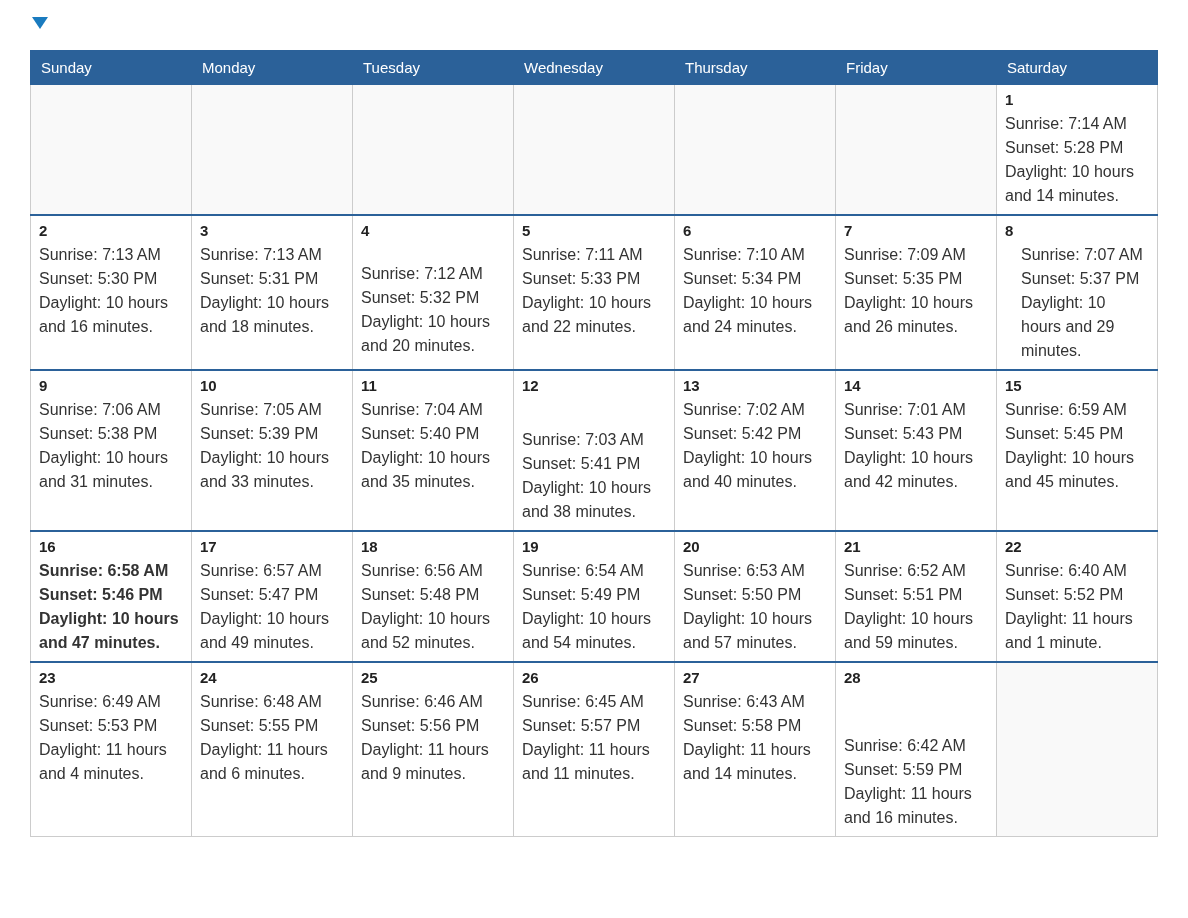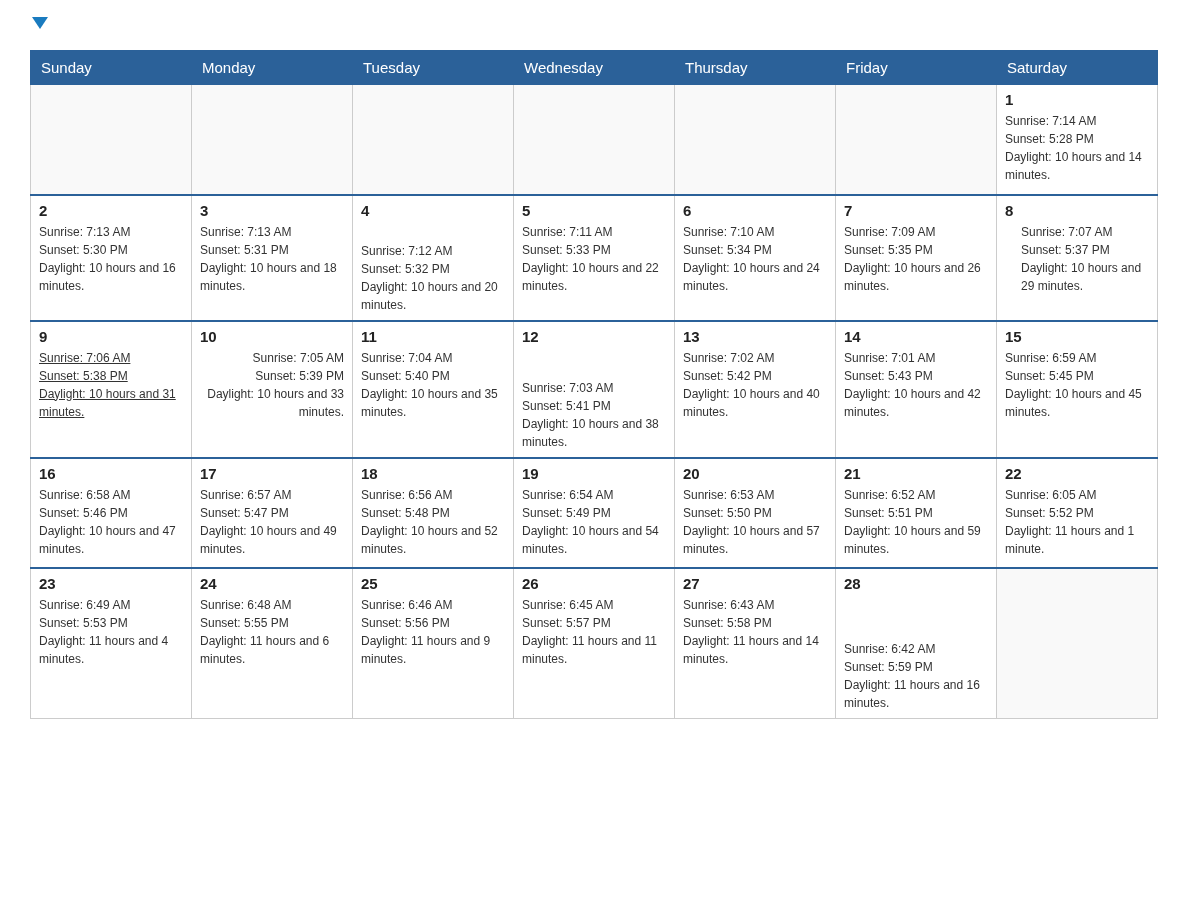--- a/index.html
+++ b/index.html
@@ -79,21 +79,21 @@
       height: 110px;
     }
     .day-number {
       font-size: 15px;
       font-weight: bold;
       color: #222;
       display: block;
       margin-bottom: 4px;
     }
     .day-info {
-      font-size: 12px;
+      font-size: 16px;
       color: #333;
       line-height: 1.5;
     }
     .empty-cell {
       background: #f9f9f9;
     }
     .row-border td {
       border-top: 2px solid #2b6199;
     }
   </style>
@@ -181,27 +181,27 @@
         <td>
           <span class="day-number">8</span>
           <div class="day-info" style="white-space: pre-line; margin-left: 16px;">Sunrise: 7:07 AM
 Sunset: 5:37 PM
 Daylight: 10 hours and 29 minutes.</div>
         </td>
       </tr>
       <tr class="row-border">
         <td>
           <span class="day-number">9</span>
-          <div class="day-info" style="white-space: pre-line; text-decoration: underline;">Sunrise: 7:06 AM
+          <div class="day-info" style="white-space: pre-line;">Sunrise: 7:06 AM
 Sunset: 5:38 PM
 Daylight: 10 hours and 31 minutes.</div>
         </td>
         <td>
           <span class="day-number">10</span>
-          <div class="day-info" style="white-space: pre-line; text-align: right;">Sunrise: 7:05 AM
+          <div class="day-info" style="white-space: pre-line;">Sunrise: 7:05 AM
 Sunset: 5:39 PM
 Daylight: 10 hours and 33 minutes.</div>
         </td>
         <td>
           <span class="day-number">11</span>
           <div class="day-info" style="white-space: pre-line;">Sunrise: 7:04 AM
 Sunset: 5:40 PM
 Daylight: 10 hours and 35 minutes.</div>
         </td>
         <td>
@@ -225,21 +225,21 @@
         <td>
           <span class="day-number">15</span>
           <div class="day-info" style="white-space: pre-line;">Sunrise: 6:59 AM
 Sunset: 5:45 PM
 Daylight: 10 hours and 45 minutes.</div>
         </td>
       </tr>
       <tr class="row-border">
         <td>
           <span class="day-number">16</span>
-          <div class="day-info" style="white-space: pre-line;">Sunrise: 6:58 AM
+          <div class="day-info" style="white-space: pre-line; font-weight: bold;">Sunrise: 6:58 AM
 Sunset: 5:46 PM
 Daylight: 10 hours and 47 minutes.</div>
         </td>
         <td>
           <span class="day-number">17</span>
           <div class="day-info" style="white-space: pre-line;">Sunrise: 6:57 AM
 Sunset: 5:47 PM
 Daylight: 10 hours and 49 minutes.</div>
         </td>
         <td>
@@ -261,21 +261,21 @@
 Daylight: 10 hours and 57 minutes.</div>
         </td>
         <td>
           <span class="day-number">21</span>
           <div class="day-info" style="white-space: pre-line;">Sunrise: 6:52 AM
 Sunset: 5:51 PM
 Daylight: 10 hours and 59 minutes.</div>
         </td>
         <td>
           <span class="day-number">22</span>
-          <div class="day-info" style="white-space: pre-line;">Sunrise: 6:05 AM
+          <div class="day-info" style="white-space: pre-line;">Sunrise: 6:40 AM
 Sunset: 5:52 PM
 Daylight: 11 hours and 1 minute.</div>
         </td>
       </tr>
       <tr class="row-border">
         <td>
           <span class="day-number">23</span>
           <div class="day-info" style="white-space: pre-line;">Sunrise: 6:49 AM
 Sunset: 5:53 PM
 Daylight: 11 hours and 4 minutes.</div>

